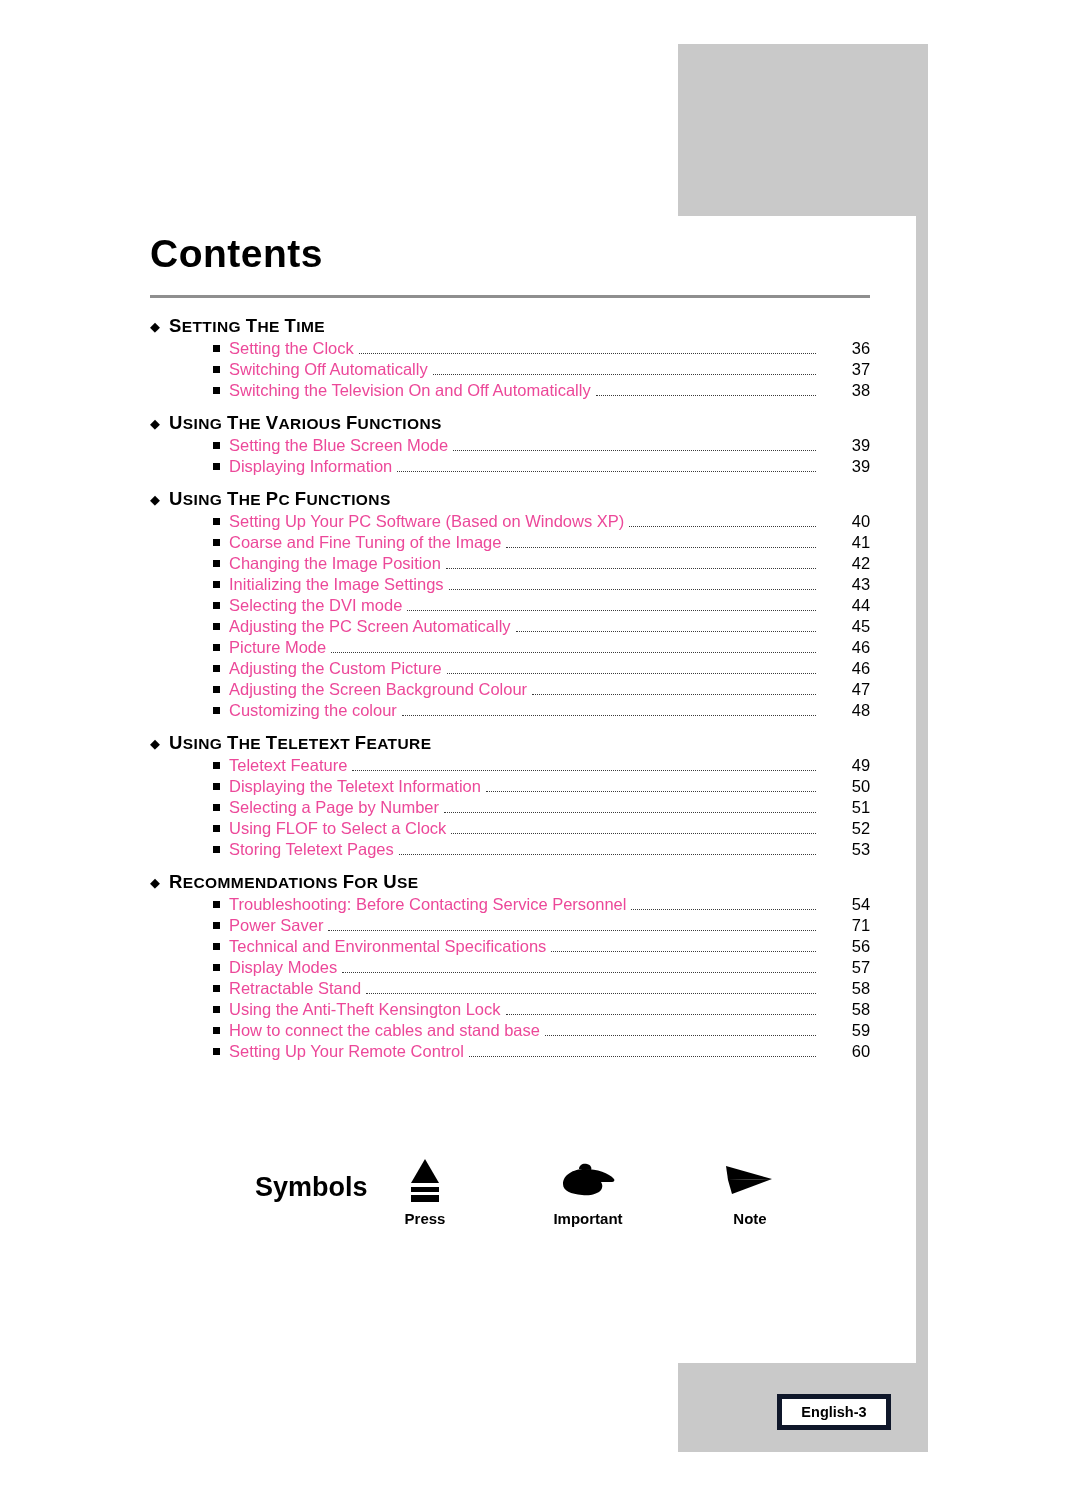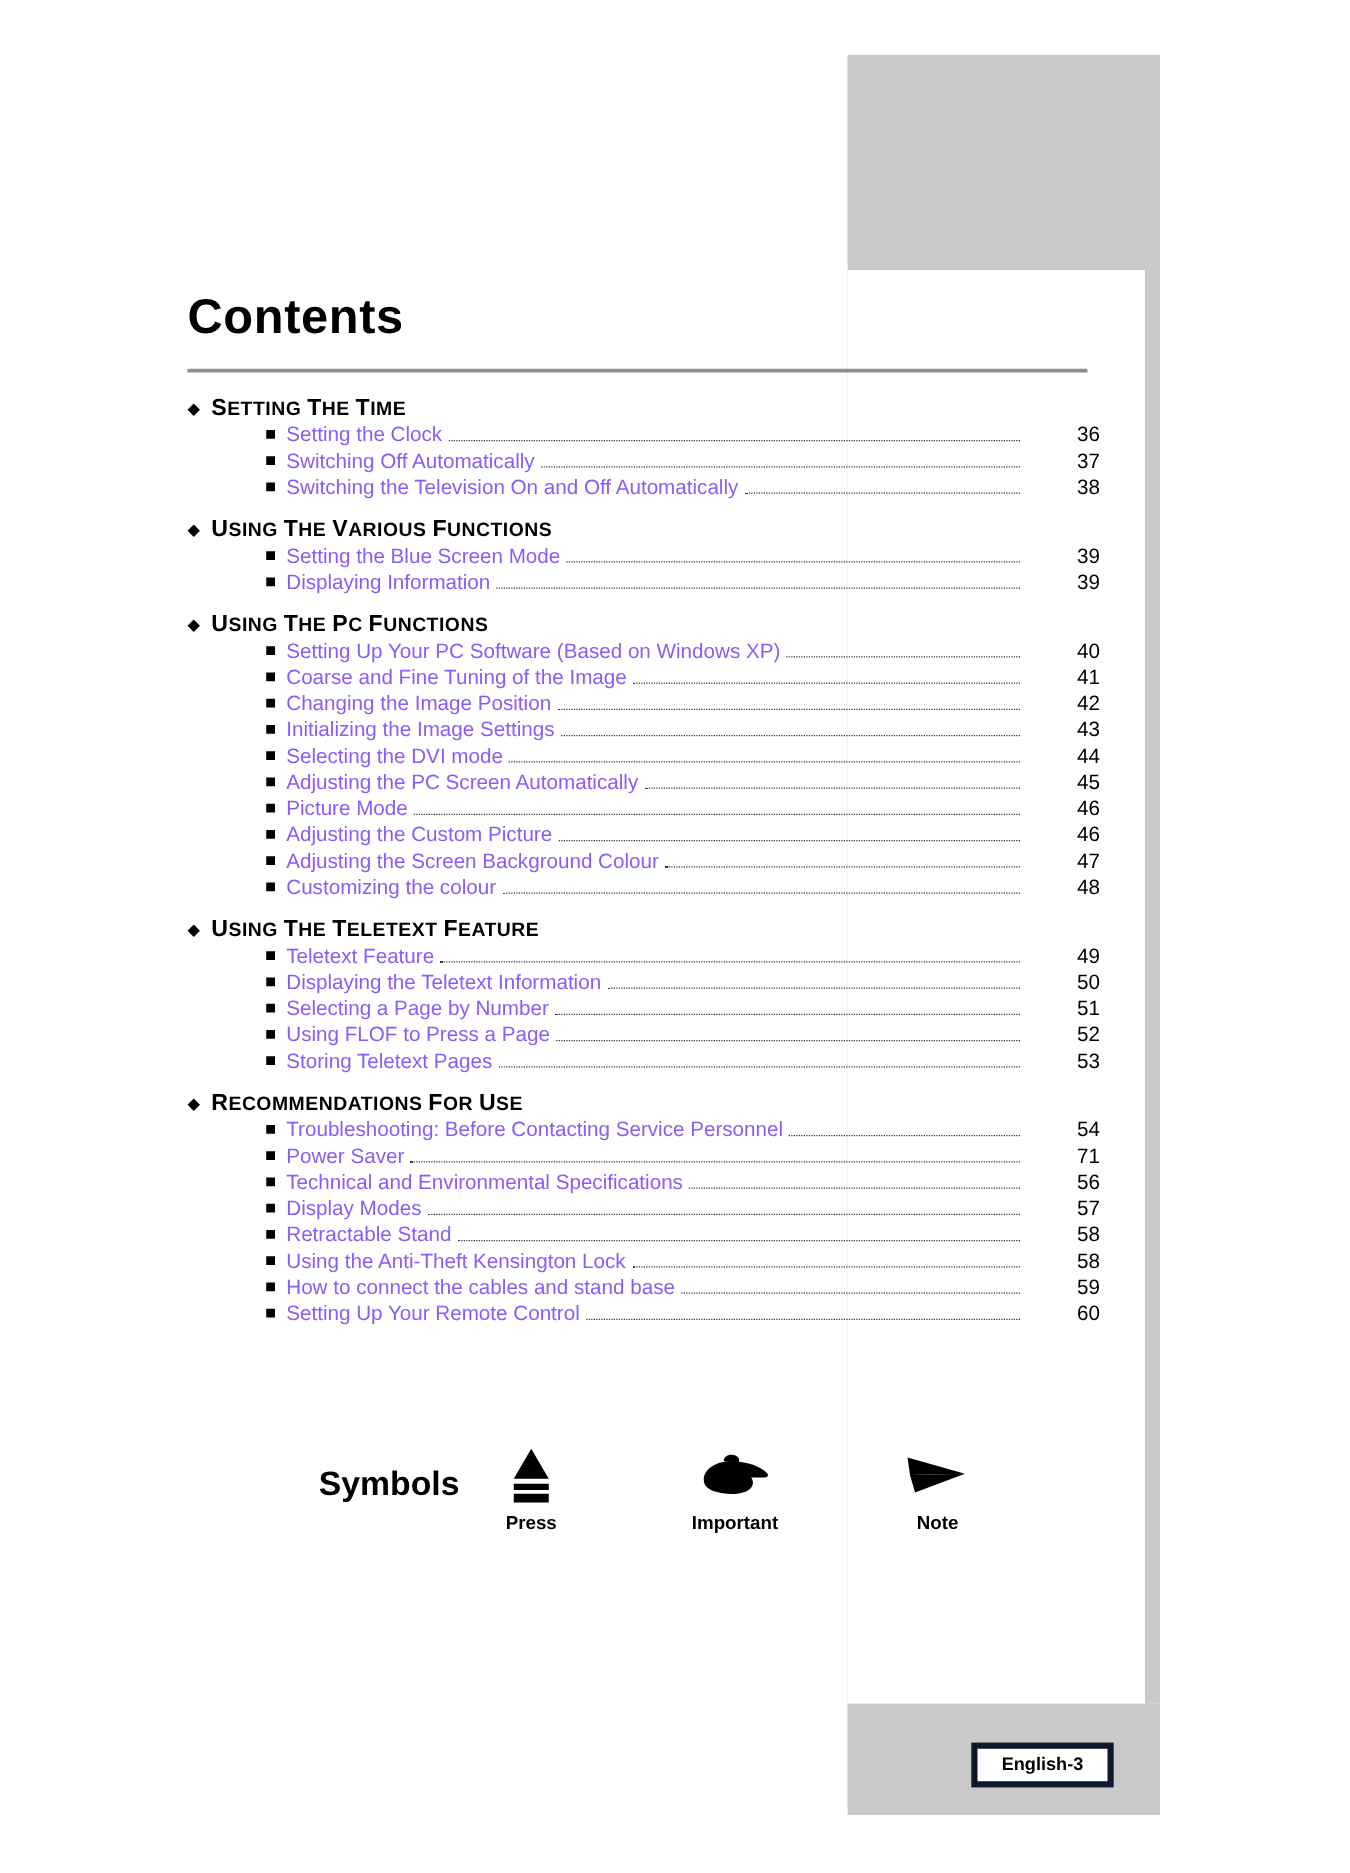--- a/index.html
+++ b/index.html
@@ -125,35 +125,35 @@
     width: 7px;
     height: 7px;
     background: #000;
     margin-right: 9px;
     flex: 0 0 auto;
     position: relative;
     top: -2px;
   }
   .entry-text {
     font-size: 16.5px;
-    color: #8b5cf6;
+    color: #ec4899;
     white-space: nowrap;
   }
   .dots {
     flex: 1 1 auto;
     border-bottom: 1.6px dotted #3a3a3a;
     margin: 0 4px 5px 5px;
     min-width: 10px;
     height: 1px;
   }
   .page-num {
     font-size: 16.5px;
     color: #000;
     width: 38px;
-    text-align: right;
+    text-align: center;
     flex: 0 0 auto;
     padding-left: 22px;
   }
 
   
   .symbols {
     position: absolute;
     left: 150px;
     top: 1148px;
     width: 730px;
@@ -347,21 +347,21 @@
             <span class="page-num">50</span>
           </div>
           <div class="entry">
             <span class="bullet"></span>
             <span class="entry-text">Selecting a Page by Number</span>
             <span class="dots"></span>
             <span class="page-num">51</span>
           </div>
           <div class="entry">
             <span class="bullet"></span>
-            <span class="entry-text">Using FLOF to Press a Page</span>
+            <span class="entry-text">Using FLOF to Select a Clock</span>
             <span class="dots"></span>
             <span class="page-num">52</span>
           </div>
           <div class="entry">
             <span class="bullet"></span>
             <span class="entry-text">Storing Teletext Pages</span>
             <span class="dots"></span>
             <span class="page-num">53</span>
           </div>
         </div>

